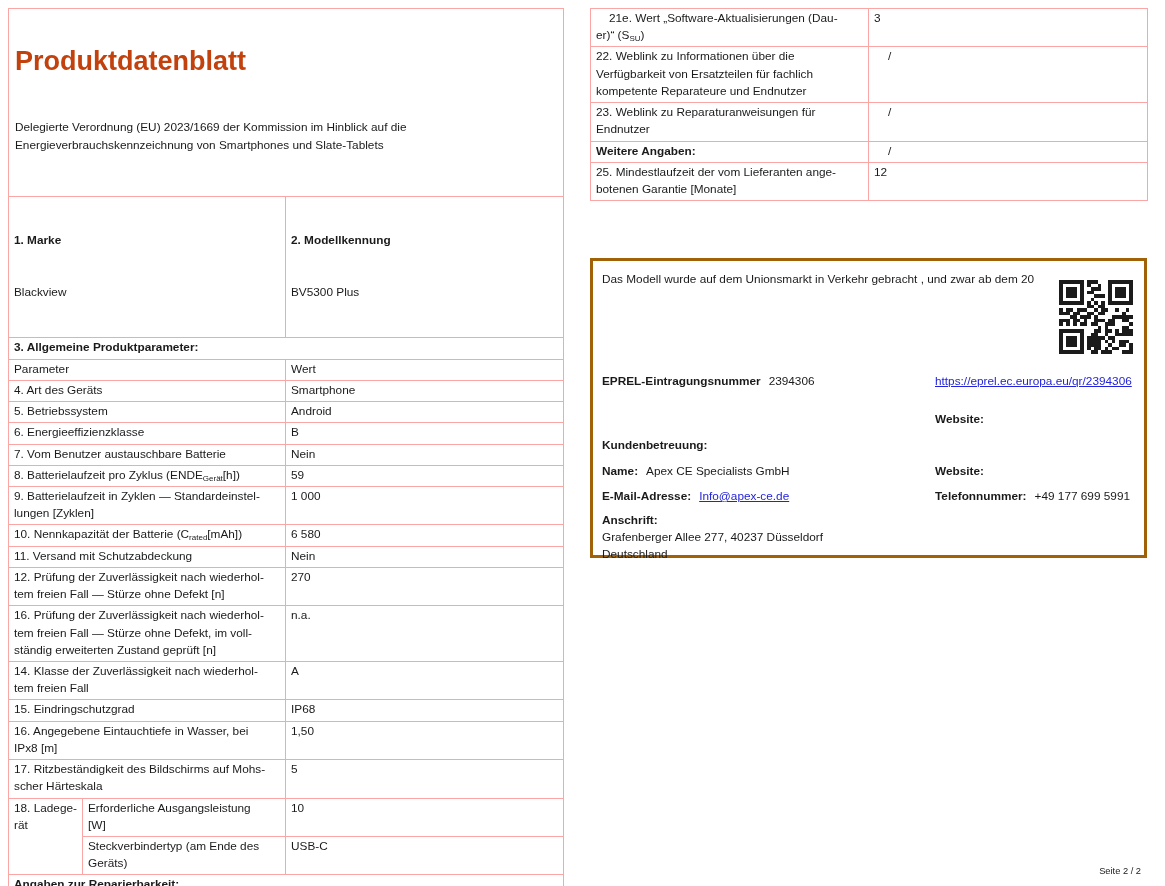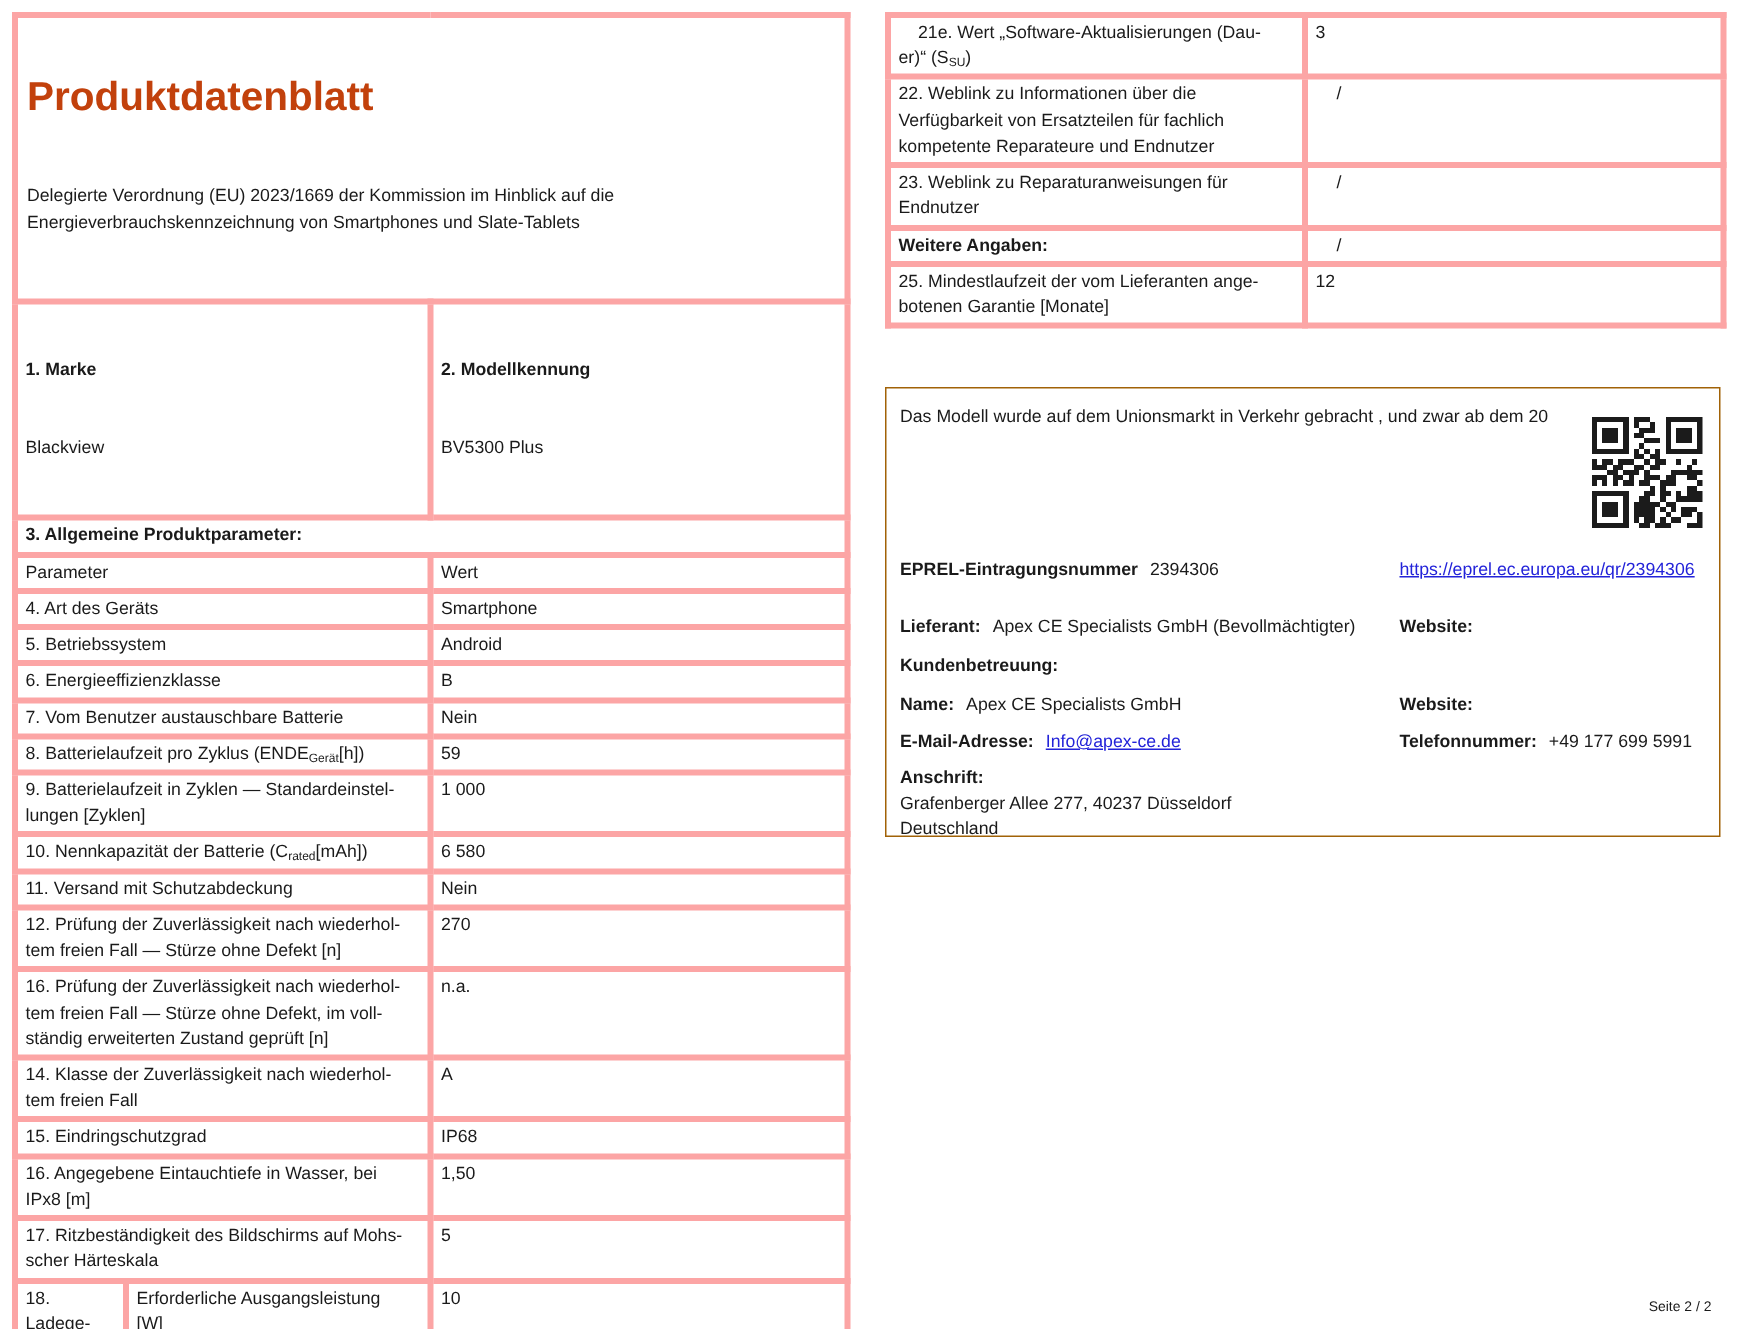--- a/index.html
+++ b/index.html
@@ -2,36 +2,36 @@
 <html><head>
 <meta charset="utf-8">
 <style>
   html,body { margin:0; padding:0; }
   body {
     width:1165px; height:886px; background:#ffffff; position:relative;
     font-family:"Liberation Sans", sans-serif; color:#1a1a1a; overflow:hidden;
   }
   table.doc-table { border-collapse:collapse; table-layout:fixed; }
   table.doc-table td {
-    border:4px solid #fca5a5; padding:1px 5px 2px 5px; vertical-align:top;
+    border:1px solid #fca5a5; padding:1px 5px 2px 5px; vertical-align:top;
     font-size:11.8px; line-height:1.46; white-space:pre-wrap; overflow-wrap:break-word;margin-top:48px;
   }
   .left-table  { position:absolute; left:8px;  top:8px; width:555px; }
   .right-table { position:absolute; left:590px; top:8px; width:557px; }
   .b { font-weight:bold; }
   .ind { text-indent:13px; }
   .vpad { padding-left:19px !important; }
   .title-cell { padding:3px 8px 7px 6px !important; }
   .doc-title { font-size:27px; font-weight:bold; color:#c2410c; line-height:1.15; }
   .doc-subtitle { margin-top:7px; font-size:11.8px; line-height:1.5; white-space:pre-line; }
   sub { font-size:8px; line-height:0; vertical-align:-2px; }
   .section-cell { font-weight:bold; }
   .info-box {
     position:absolute; left:590px; top:258px; width:557px; height:300px;
-    border:1px solid #a16207; font-size:11.8px; box-sizing:border-box;
+    border:3px solid #a16207; font-size:11.8px; box-sizing:border-box;
   }
   .ib-row { position:absolute; line-height:1.45; }
   .model-sentence { left:9px; top:10px; width:466px; white-space:nowrap; overflow:hidden; }
   .qr-wrap { position:absolute; top:19px; right:11px; width:74px; height:74px; background:#fff; }
   .eprel-row { left:9px; top:112px; }
   .eprel-link-wrap { left:342px; top:112px; width:224px; word-break:break-all; }
   .supplier-row { left:9px; top:150px; }
   .website1-row { left:342px; top:150px; }
   .support-row { left:9px; top:176px; }
   .name-row { left:9px; top:202px; }
@@ -438,23 +438,20 @@
         <rect x="20" y="20" width="1" height="1" fill="#1b1b1b"></rect>
       </svg></div>
 
   <div class="ib-row eprel-row">
     <span class="b">EPREL-Eintragungsnummer</span><span class="lblsp"></span><span>2394306</span>
   </div>
   <div class="ib-row eprel-link-wrap">
     <a class="link">https://eprel.ec.europa.eu/qr/2394306</a>
   </div>
 
-  <div class="ib-row supplier-row">
-    <span class="b">Lieferant:</span><span class="lblsp"></span><span>Apex CE Specialists GmbH (Bevollmächtigter)</span>
-  </div>
   <div class="ib-row website1-row b">Website:</div>
 
   <div class="ib-row support-row b">Kundenbetreuung:</div>
 
   <div class="ib-row name-row">
     <span class="b">Name:</span><span class="lblsp"></span><span>Apex CE Specialists GmbH</span>
   </div>
   <div class="ib-row website2-row b">Website:</div>
 
   <div class="ib-row email-row">

